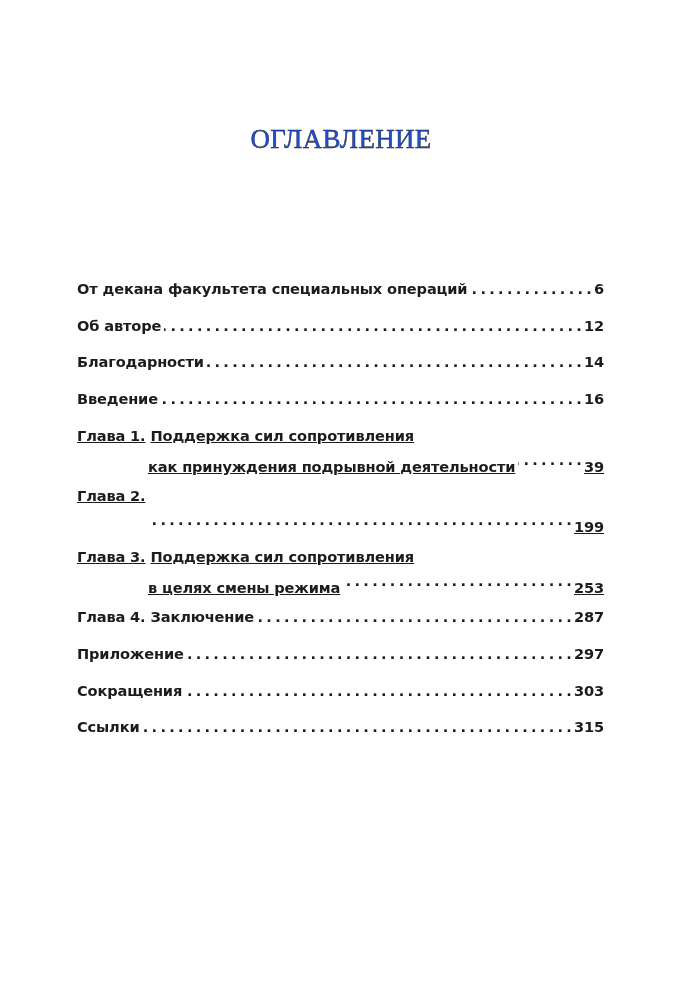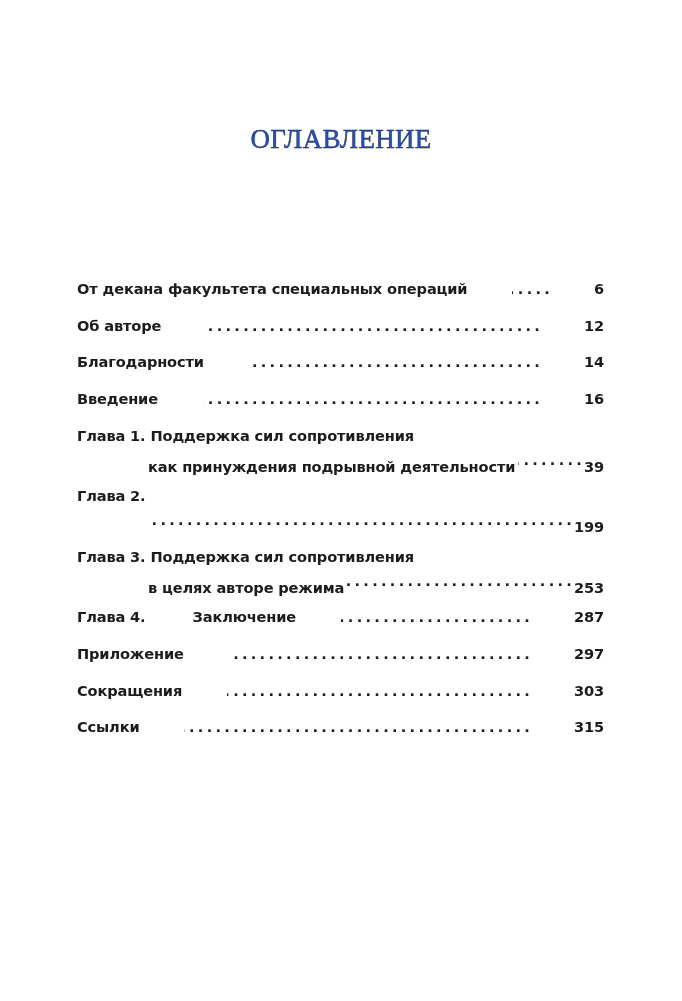--- a/index.html
+++ b/index.html
@@ -39,26 +39,26 @@
       letter-spacing: -0.15px;
       color: #1c1c1c;
     }
     .entry {
       display: flex;
       align-items: flex-start;
       height: 24px;
       line-height: 24px;
       margin-bottom: 12.7px;
       white-space: nowrap;
-      gap: 42px;
     }
     .entry.multi {
       display: block;
       height: auto;
       margin-bottom: 12.5px;
+      text-decoration: underline;
     }
     .entry.multi .line1 {
       display: flex;
       height: 24px;
       line-height: 24px;
     }
     .entry.multi .line2 {
       display: flex;
       align-items: baseline;
       height: 24px;
@@ -145,21 +145,21 @@
       <span class="page">199</span>
     </div>
   </div>
 
   <div class="entry multi">
     <div class="line1">
       <span class="prefix">Глава 3.</span>
       <span class="label">Поддержка сил сопротивления</span>
     </div>
     <div class="line2">
-      <span class="label">в целях авторе режима</span>
+      <span class="label">в целях смены режима</span>
       <span class="leader"></span>
       <span class="page">253</span>
     </div>
   </div>
 
   <div class="entry">
     <span class="prefix">Глава 4.</span>
     <span class="label">Заключение</span>
     <span class="leader"></span>
     <span class="page">287</span>

